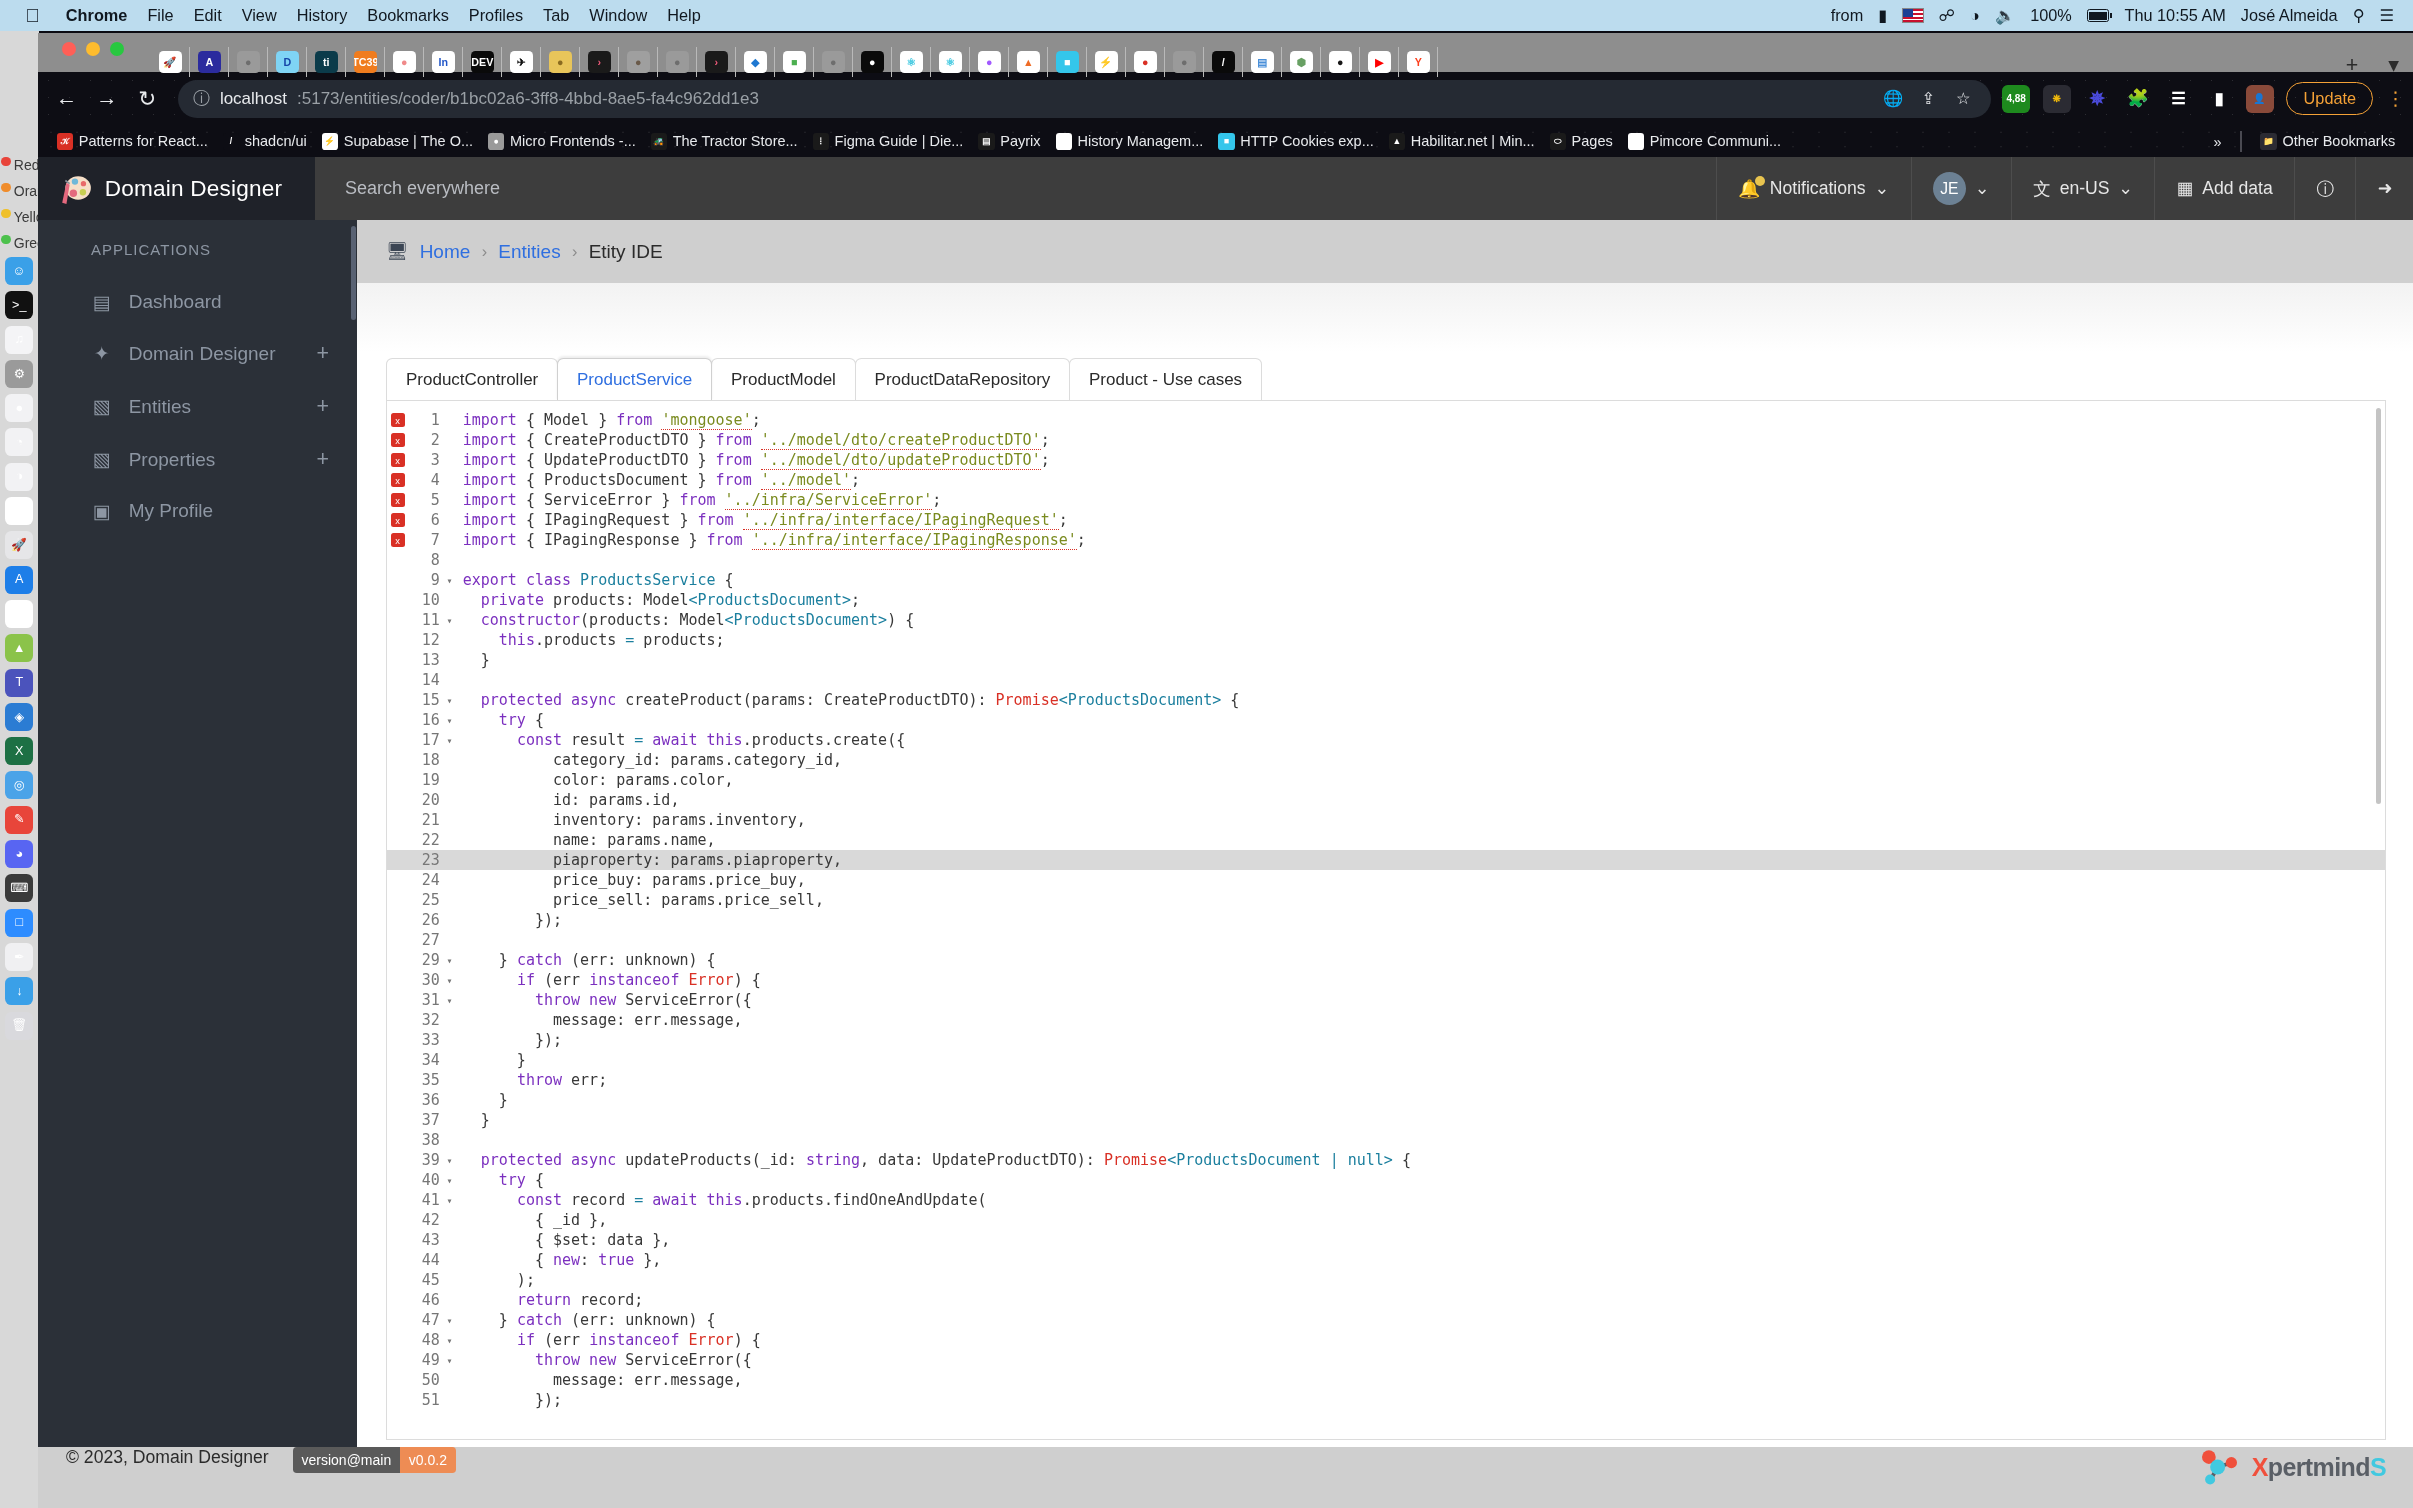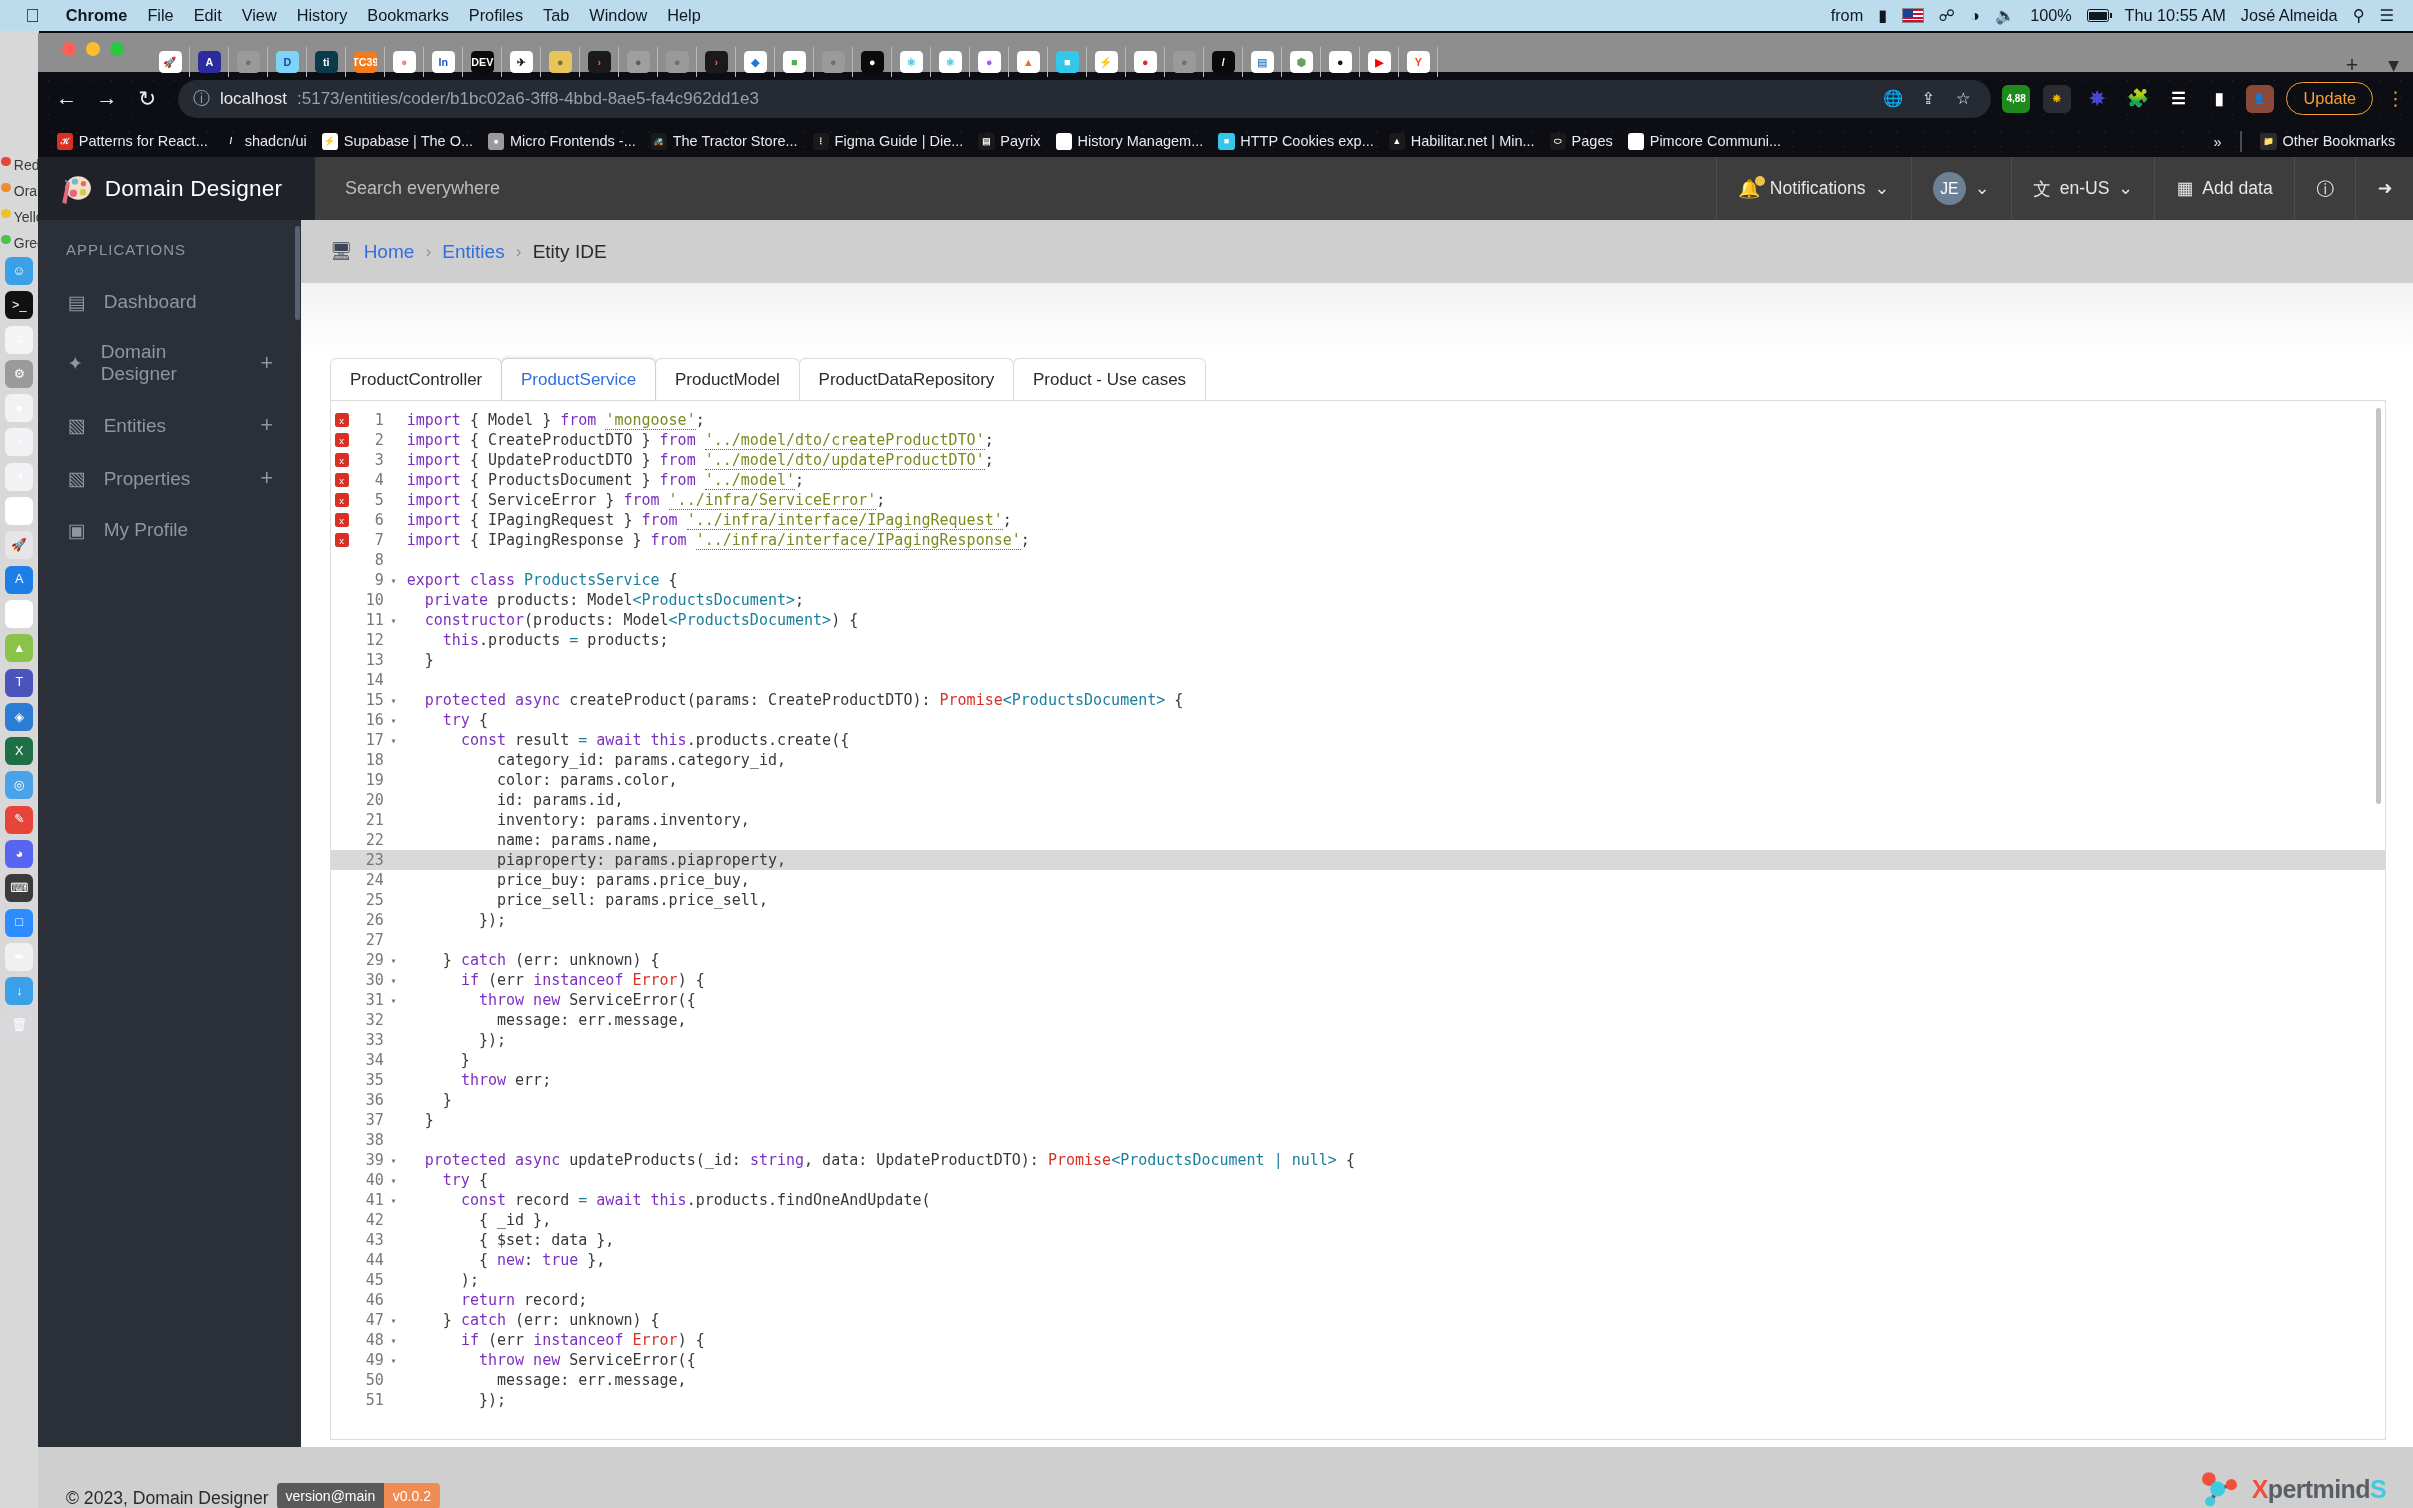--- a/index.html
+++ b/index.html
@@ -109,21 +109,21 @@
   }
   .avatar-je {
     width: 33px;height:33px;border-radius:50%;background:#6c8194;color:#fff;
     display:flex;align-items:center;justify-content:center;font-size:15.7px;
   }
   .bell { position:relative; font-size:18px; }
   .bell .dot{position:absolute;top:-1.9px;right:-4.4px;width:10.7px;height:10.7px;border-radius:50%;background:#e8c44f;}
 
   .body-area { display:flex; height: 1227px; }
   .sidebar {
-    width: 263px; background:#2b3038; color:#8d96a3; padding-top: 21.4px; flex: none; position:relative;
+    width: 319px; background:#2b3038; color:#8d96a3; padding-top: 21.4px; flex: none; position:relative;padding-left:25px;
   }
   .side-cap { font-size: 15px; letter-spacing: 1px; color:#8d96a3; padding: 0 28px 19px; }
   .side-item {
     display:flex;align-items:center; gap: 16.3px; padding: 14px 28px; font-size: 19px; color:#8d96a3;
   }
   .side-item .ic { width: 21.4px; height:21.4px; display:flex;align-items:center;justify-content:center; }
   .side-item .grow{flex:1;}
   .side-item .plus{font-size:21.4px;}
   .side-scroll{position:absolute;right:1.3px;top:6.3px;width:4.4px;height:94px;background:#596273;border-radius:2.5px;}
 
@@ -161,22 +161,22 @@
   .gut-num { width: 34px; flex:none; text-align:right; color:#777; padding-right:2.5px; }
   .gut-fold { width: 14px; flex:none; color:#777; font-size:10px; text-align:center; }
   .ctext { padding-left: 6.3px; color:#383838; }
   .kw   { color:#7b2fbf; }
   .str  { color:#7a8b1f; border-bottom: 1.9px dotted #d93025; }
   .typ  { color:#1b7f9e; }
   .err  { color:#d93025; }
   .op   { color:#1b7f9e; }
 
   .footer {
-    height: 62px; background:#cfcfcf; display:flex; align-items:flex-end; padding: 0 28px;
-    gap: 8px; font-size: 17.6px; color:#2b2b2b;
+    height: 62px; background:#cfcfcf; display:flex; align-items:flex-start; padding: 0 28px;
+    gap: 24px; font-size: 17.6px; color:#2b2b2b;
   }
   .badge { display:flex; align-items:stretch; border-radius:3.8px; overflow:hidden; font-size:14px; }
   .badge .l { background:#5a5a5a; color:#fff; padding: 5px 8.8px; }
   .badge .r { background:#ee8c54; color:#fff; padding: 5px 8.8px; }
   .footer .grow{flex:1;}
   .xp { display:flex; align-items:center; gap:8.8px; }
   .xp .word { font-size: 25px; font-weight: bold; color:#5a5f66; letter-spacing:-0.6px; }
   .xp .word .x { color:#f0503c; } .xp .word .s { color:#41c9e0; }
 
   

